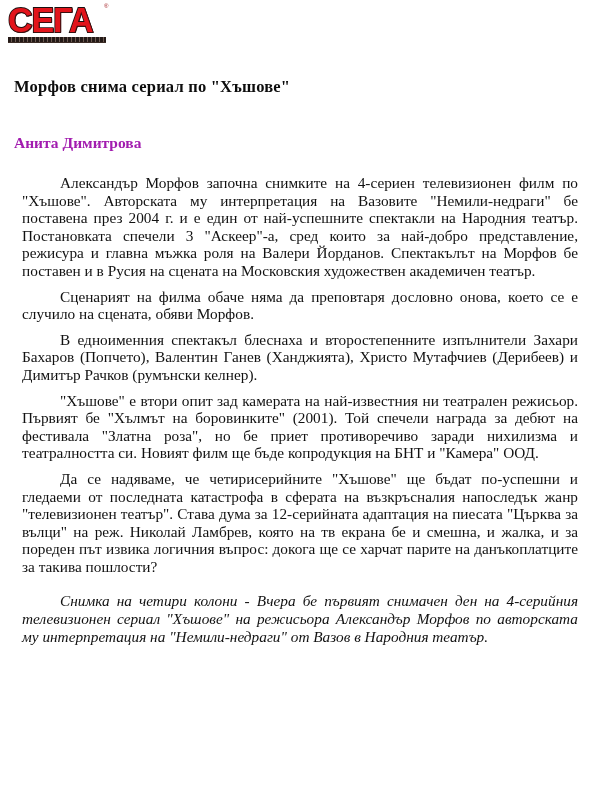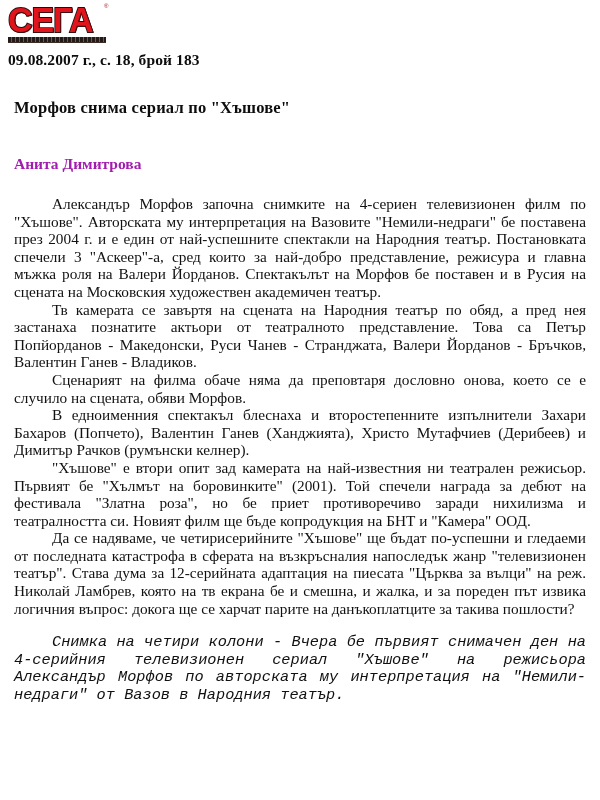--- a/index.html
+++ b/index.html
@@ -100,62 +100,59 @@
     margin: 37px 0 0 8px;
     color: #a21caf;
   }
 
   
   .article {
     margin: 22px 0 0 0;
     padding: 0 8px 0 8px;
   }
   .article p {
-    margin: 0;
+    margin: 8px;
     text-align: justify;
     text-indent: 38px;
     font-size: 15.3px;
     line-height: 17.6px;
     color: #111111;
     hyphens: none;
   }
   .caption-block {
     margin-top: 17px;
   }
   .caption-block p {
     font-style: italic;
     text-align: justify;
     text-indent: 38px;
     font-size: 15.3px;
     line-height: 17.6px;
-    font-family: Liberation Mono, monospace;
   }
 </style>
 </head>
 <body>
 
 <div class="page">
 
   <div class="masthead">
     <div class="logo">
       <span class="logo-word">СЕГА</span>
       <span class="logo-tm">®</span>
       <div class="logo-bar"></div>
     </div>
   </div>
 
-  <div class="issue-line">09.08.2007 г., с. 18, брой 183</div>
 
   <h1 class="headline">Морфов снима сериал по "Хъшове"</h1>
 
   <div class="byline">Анита Димитрова</div>
 
   <div class="article">
     <p>Александър Морфов започна снимките на 4-сериен телевизионен филм по "Хъшове". Авторската му интерпретация на Вазовите "Немили-недраги" бе поставена през 2004 г. и е един от най-успешните спектакли на Народния театър. Постановката спечели 3 "Аскеер"-а, сред които за най-добро представление, режисура и главна мъжка роля на Валери Йорданов. Спектакълът на Морфов бе поставен и в Русия на сцената на Московския художествен академичен театър.</p>
-    <p>Тв камерата се завъртя на сцената на Народния театър по обяд, а пред нея застанаха познатите актьори от театралното представление. Това са Петър Попйорданов - Македонски, Руси Чанев - Странджата, Валери Йорданов - Бръчков, Валентин Ганев - Владиков.</p>
     <p>Сценарият на филма обаче няма да преповтаря дословно онова, което се е случило на сцената, обяви Морфов.</p>
     <p>В едноименния спектакъл блеснаха и второстепенните изпълнители Захари Бахаров (Попчето), Валентин Ганев (Ханджията), Христо Мутафчиев (Дерибеев) и Димитър Рачков (румънски келнер).</p>
     <p>"Хъшове" е втори опит зад камерата на най-известния ни театрален режисьор. Първият бе "Хълмът на боровинките" (2001). Той спечели награда за дебют на фестивала "Златна роза", но бе приет противоречиво заради нихилизма и театралността си. Новият филм ще бъде копродукция на БНТ и "Камера" ООД.</p>
     <p>Да се надяваме, че четирисерийните "Хъшове" ще бъдат по-успешни и гледаеми от последната катастрофа в сферата на възкръсналия напоследък жанр "телевизионен театър". Става дума за 12-серийната адаптация на пиесата "Църква за вълци" на реж. Николай Ламбрев, която на тв екрана бе и смешна, и жалка, и за пореден път извика логичния въпрос: докога ще се харчат парите на данъкоплатците за такива пошлости?</p>
 
     <div class="caption-block">
       <p>Снимка на четири колони - Вчера бе първият снимачен ден на 4-серийния телевизионен сериал "Хъшове" на режисьора Александър Морфов по авторската му интерпретация на "Немили-недраги" от Вазов в Народния театър.</p>
     </div>
   </div>
 

